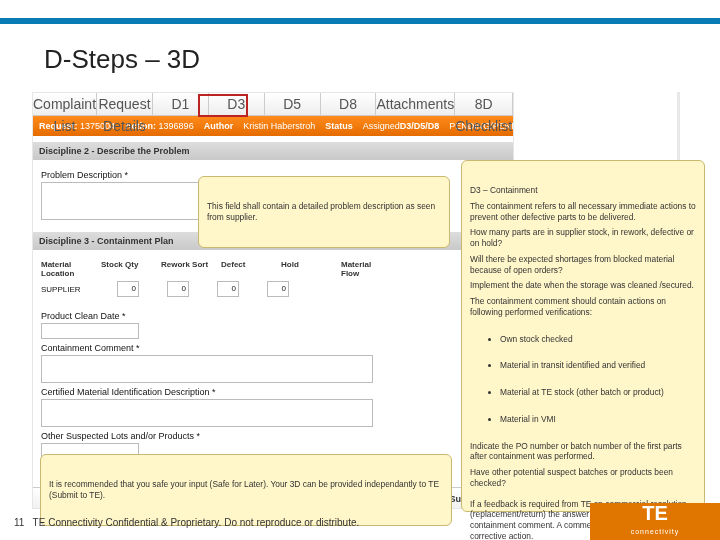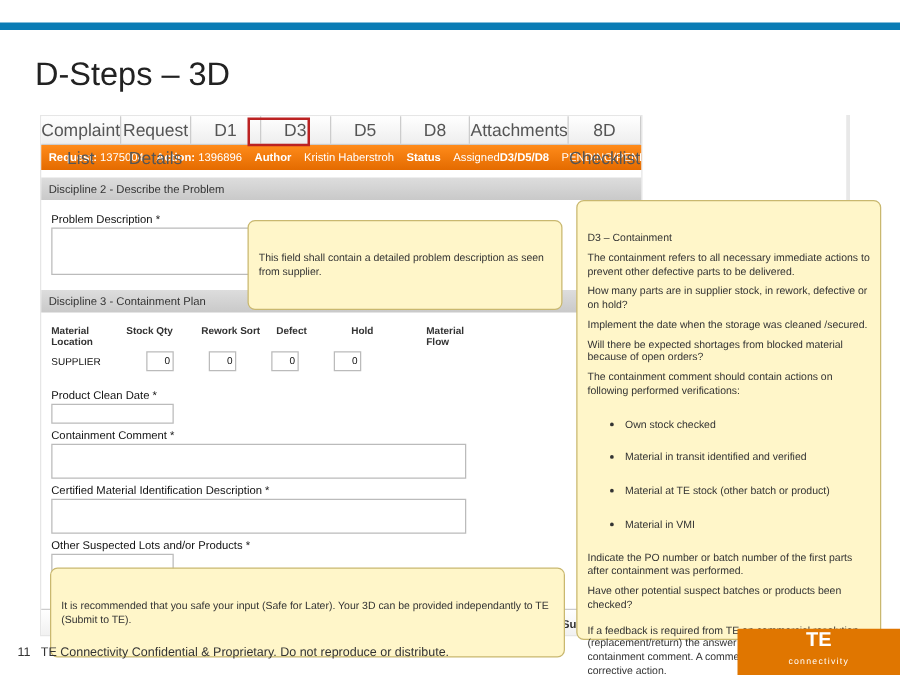--- a/index.html
+++ b/index.html
@@ -1,28 +1,28 @@
 <!DOCTYPE html>
 <html><head>
 <meta charset="utf-8">
 <style>
   html,body{margin:0;padding:0;font-family:Arial,Helvetica,sans-serif;background:#fff;color:#111}
   .slide{position:relative;width:720px;height:540px;overflow:hidden}
   .topaccent{position:absolute;top:18px;left:0;width:100%;height:6px;background:#0a7cb5}
-  .title{position:absolute;top:44px;left:28px;font-size:26px;font-weight:400;color:#222}
+  .title{position:absolute;top:44px;left:44px;font-size:26px;font-weight:400;color:#222}
 
   .app{position:absolute;top:92px;left:32px;width:480px;border:1px solid #e6e6e6;background:#fff}
   .tabrow{display:flex;height:22px;border-bottom:1px solid #ccc;background:linear-gradient(#fff,#eee)}
   .tab{flex:1;border-right:1px solid #ccc;font-size:14px;color:#555;text-align:center;line-height:22px;position:relative}
   .tab:last-child{border-right:none}
   .tabsel{position:absolute;top:1px;left:165px;width:46px;height:19px;border:2px solid #b22}
   .orangebar{height:20px;background:linear-gradient(#ff8b1a,#e46b00);color:#fff;font-size:9px;line-height:20px;padding:0 6px;display:flex;justify-content:space-between;white-space:nowrap;overflow:hidden}
   .orangebar .l,.orangebar .r{display:flex;gap:10px}
   .orangebar b{font-weight:bold}
-  .greybar{height:18px;background:linear-gradient(#ddd,#c9c9c9);color:#333;font-size:9px;font-weight:normal;line-height:18px;padding:0 6px;margin-top:6px}
+  .greybar{height:18px;background:linear-gradient(#ddd,#c9c9c9);color:#333;font-size:9px;font-weight:bold;line-height:18px;padding:0 6px;margin-top:6px}
   .panel{padding:6px 8px;font-size:9px;color:#111}
   .lbl{font-weight:normal;margin:4px 0 2px 0}
   .txa{width:330px;height:36px;border:1px solid #bbb;background:#fff}
   .fld{display:inline-block;width:96px;height:14px;border:1px solid #bbb;background:#fff;vertical-align:middle}
   .numcell{display:inline-block;width:18px;height:14px;border:1px solid #bbb;background:#fff;text-align:right;padding-right:2px;font-size:8px;line-height:14px}
   .d3table{margin-top:4px}
   .d3head{display:flex;gap:12px;font-size:8px;color:#333;font-weight:bold}
   .d3head span{width:48px}
   .d3row{display:flex;gap:28px;align-items:center;margin-top:3px}
   .d3row .txt{width:48px;font-size:8px}
@@ -128,38 +128,38 @@
       <span class="abtn">Submit to TE</span>
     </div>
   </div>
 
   <div class="callout c-small">This field shall contain a detailed problem description as seen from supplier.</div>
 
   <div class="callout c-big">
     <p><span>D3 – Containment</span></p>
     <p>The containment refers to all necessary immediate actions to prevent other defective parts to be delivered.</p>
     <p>How many parts are in supplier stock, in rework, defective or on hold?</p>
+    <p>Will there be expected shortages from blocked material because of open orders?</p>
     <p>Implement the date when the storage was cleaned /secured.</p>
-    <p>Will there be expected shortages from blocked material because of open orders?</p>
     <p>The containment comment should contain actions on following performed verifications:</p>
     <ul>
       <li>Own stock checked</li>
       <li>Material in transit identified and verified</li>
       <li>Material at TE stock (other batch or product)</li>
       <li>Material in VMI</li>
     </ul>
     <p>Indicate the PO number or batch number of the first parts after containment was performed.</p>
     <p>Have other potential suspect batches or products been checked?</p>
     <p style="margin-top:10px">If a feedback is required from TE on commercial resolution (replacement/return) the answer can be provided with containment comment. A commercial solution is not a corrective action.</p>
   </div>
 
   <div class="callout c-bot">It is recommended that you safe your input (Safe for Later). Your 3D can be provided independantly to TE (Submit to TE).</div>
 
   <div class="footer">
     <span class="pg">11</span>
     <span>TE Connectivity Confidential &amp; Proprietary. Do not reproduce or distribute.</span>
   </div>
 
   <div class="fblock">
-    <span style="font-weight:bold;font-size:16px">TE</span><br>
+    <span style="font-weight:bold;font-size:20px">TE</span><br>
     <span style="font-size:7px;letter-spacing:1px">connectivity</span>
   </div>
 </div>
 
 </body></html>

